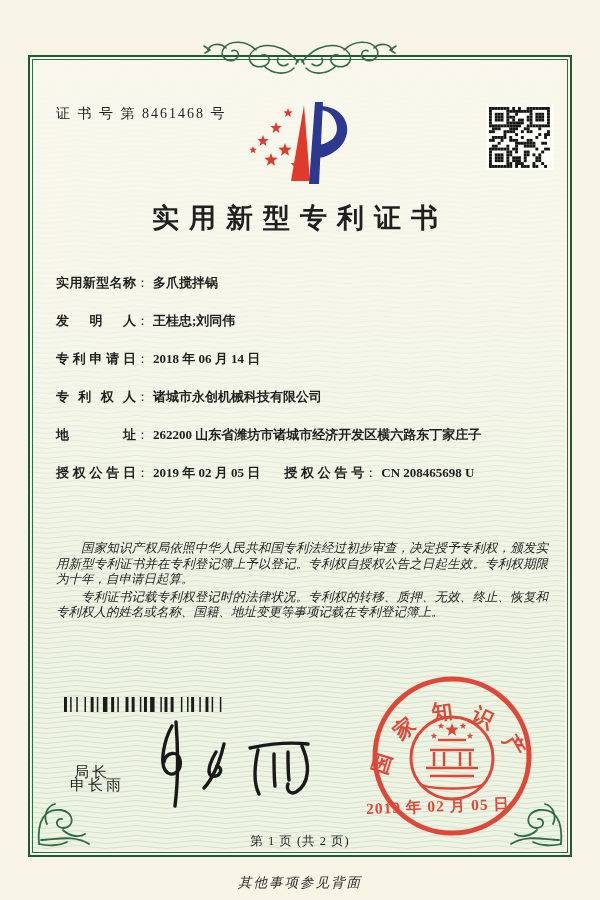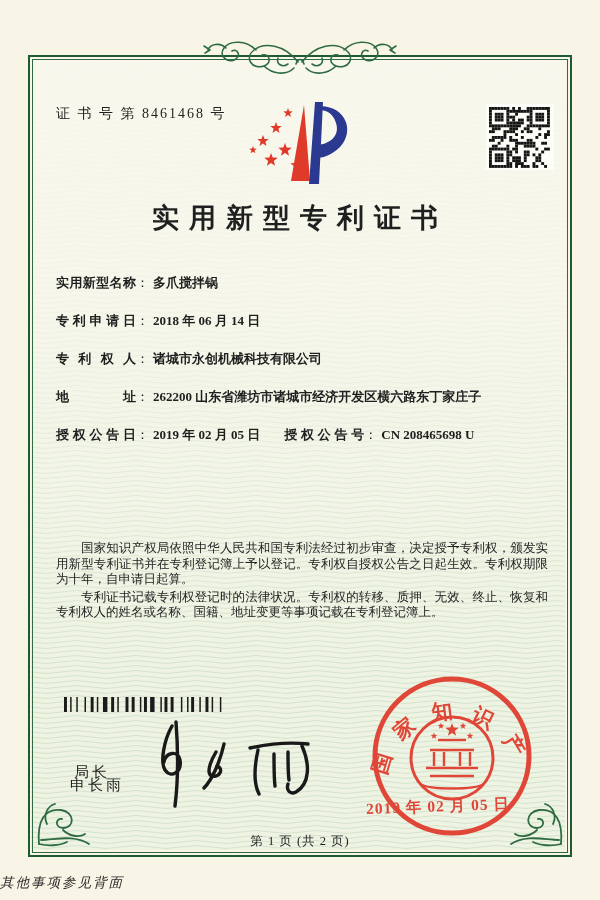--- a/index.html
+++ b/index.html
@@ -31,29 +31,29 @@
   .fields{position:absolute;left:56px;top:266px;width:486px;font-size:13px;line-height:17px;}
   .frow{margin-bottom:21px;white-space:nowrap;}
   .fgroup{display:inline-block;vertical-align:top;white-space:nowrap;}
   .fgroup.second{margin-left:24px;}
   .flabel{display:inline-block;width:80px;text-align:justify;text-align-last:justify;
     vertical-align:top;font-weight:700;}
   .fcolon{display:inline-block;vertical-align:top;font-weight:500;}
   .fvalue{display:inline-block;vertical-align:top;margin-left:4px;white-space:normal;font-weight:700;}
   .fvalue.wrap{width:378px;}
   .body-text{position:absolute;left:56px;top:533px;width:492px;font-size:12.5px;
-    line-height:15.5px;text-align:justify;color:#242424;}
+    line-height:15.5px;text-align:justify;font-style:italic;color:#242424;}
   .body-text p{margin:0 0 2px 0;text-indent:2em;}
   .barcode{position:absolute;left:64px;top:689px;}
   .director-title{position:absolute;left:74px;top:738px;font-size:15px;letter-spacing:3px;font-weight:500;margin-top:17px;}
   .director-name{position:absolute;left:70px;top:768px;font-size:15px;letter-spacing:3px;font-weight:400;}
   .signature{position:absolute;left:138px;top:710px;}
   .seal{position:absolute;left:360px;top:664px;z-index:5;opacity:.92;}
   .page-note{position:absolute;left:0;top:825px;width:600px;text-align:center;font-size:12.5px;letter-spacing:1px;}
-  .back-note{position:absolute;left:0;top:866px;width:600px;
+  .back-note{position:absolute;left:0;top:866px;width:600px;text-align:center;
     font-size:13.5px;font-style:italic;letter-spacing:2px;color:#2a2a2a;}
 </style>
 </head>
 <body>
 
 <div class="guilloche">
   <svg id="waves" width="534" height="792" xmlns="http://www.w3.org/2000/svg">
       <path d="M0 4 q 15 3 30 0 t 30 0 t 30 0 t 30 0 t 30 0 t 30 0 t 30 0 t 30 0 t 30 0 t 30 0 t 30 0 t 30 0 t 30 0 t 30 0 t 30 0 t 30 0 t 30 0 t 30 0 t 30 0" fill="none" stroke="#cfe2c6" stroke-width="1" opacity="0.85"></path>
       <path d="M0 9 q 15 3 30 0 t 30 0 t 30 0 t 30 0 t 30 0 t 30 0 t 30 0 t 30 0 t 30 0 t 30 0 t 30 0 t 30 0 t 30 0 t 30 0 t 30 0 t 30 0 t 30 0 t 30 0 t 30 0" fill="none" stroke="#cfe2c6" stroke-width="1" opacity="0.85"></path>
       <path d="M0 14 q 15 3 30 0 t 30 0 t 30 0 t 30 0 t 30 0 t 30 0 t 30 0 t 30 0 t 30 0 t 30 0 t 30 0 t 30 0 t 30 0 t 30 0 t 30 0 t 30 0 t 30 0 t 30 0 t 30 0" fill="none" stroke="#cfe2c6" stroke-width="1" opacity="0.85"></path>
@@ -502,20 +502,21 @@
         <rect x="44.5" y="59.0" width="2.9" height="2.9"></rect>
         <rect x="47.4" y="59.0" width="2.9" height="2.9"></rect>
         <rect x="56.1" y="59.0" width="2.9" height="2.9"></rect>
       </g>
     </svg>
 
   <div class="title">实用新型专利证书</div>
 
   <div class="fields" id="fields">
       <div class="frow"><span class="fgroup"><span class="flabel">实用新型名称</span><span class="fcolon">：</span><span class="fvalue">多爪搅拌锅</span></span></div>
+      <div class="frow"><span class="fgroup"><span class="flabel">发明人</span><span class="fcolon">：</span><span class="fvalue">王桂忠;刘同伟</span></span></div>
       <div class="frow"><span class="fgroup"><span class="flabel">专利申请日</span><span class="fcolon">：</span><span class="fvalue">2018 年 06 月 14 日</span></span></div>
       <div class="frow"><span class="fgroup"><span class="flabel">专利权人</span><span class="fcolon">：</span><span class="fvalue">诸城市永创机械科技有限公司</span></span></div>
       <div class="frow"><span class="fgroup"><span class="flabel">地址</span><span class="fcolon">：</span><span class="fvalue wrap">262200 山东省潍坊市诸城市经济开发区横六路东丁家庄子</span></span></div>
       <div class="frow"><span class="fgroup"><span class="flabel">授权公告日</span><span class="fcolon">：</span><span class="fvalue">2019 年 02 月 05 日</span></span><span class="fgroup second"><span class="flabel">授权公告号</span><span class="fcolon">：</span><span class="fvalue">CN 208465698 U</span></span></div>
     </div>
 
   <div class="body-text" id="paragraphs">
       <p>国家知识产权局依照中华人民共和国专利法经过初步审查，决定授予专利权，颁发实用新型专利证书并在专利登记簿上予以登记。专利权自授权公告之日起生效。专利权期限为十年，自申请日起算。</p>
       <p>专利证书记载专利权登记时的法律状况。专利权的转移、质押、无效、终止、恢复和专利权人的姓名或名称、国籍、地址变更等事项记载在专利登记簿上。</p>
     </div>

